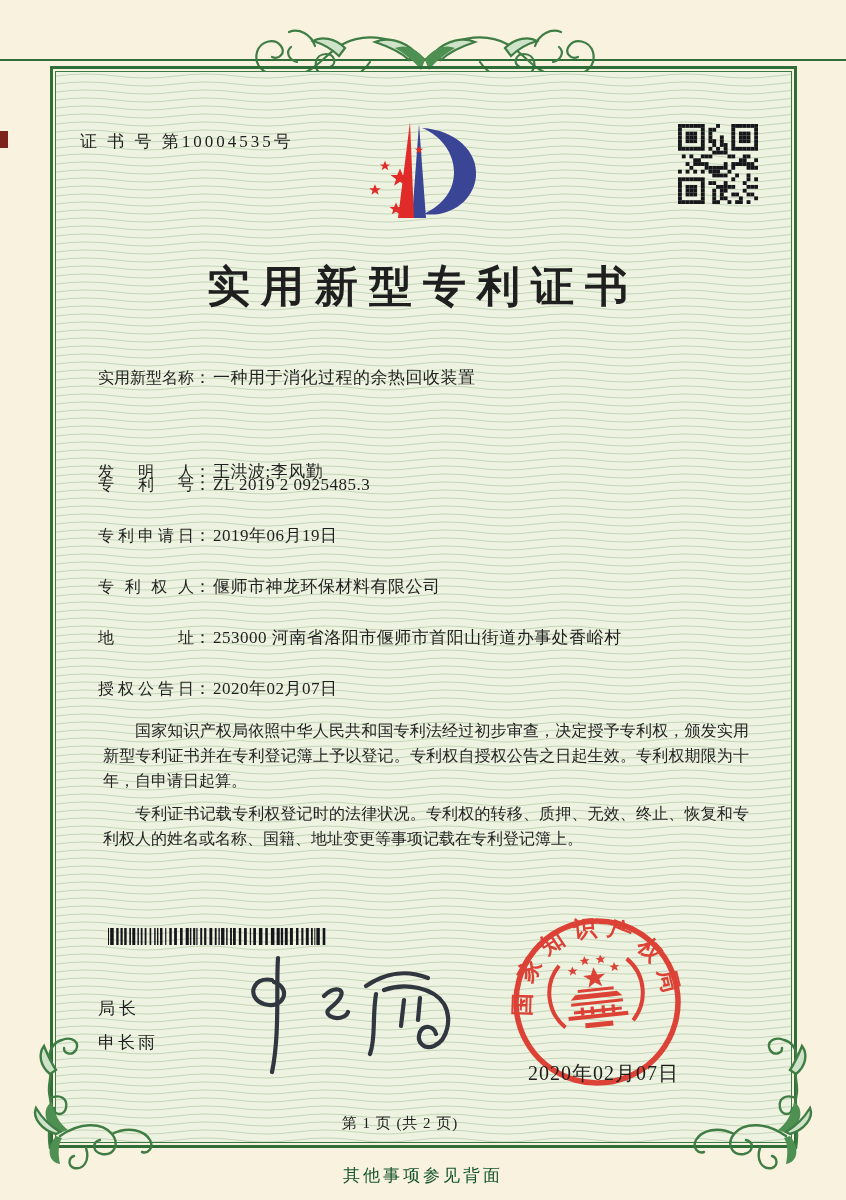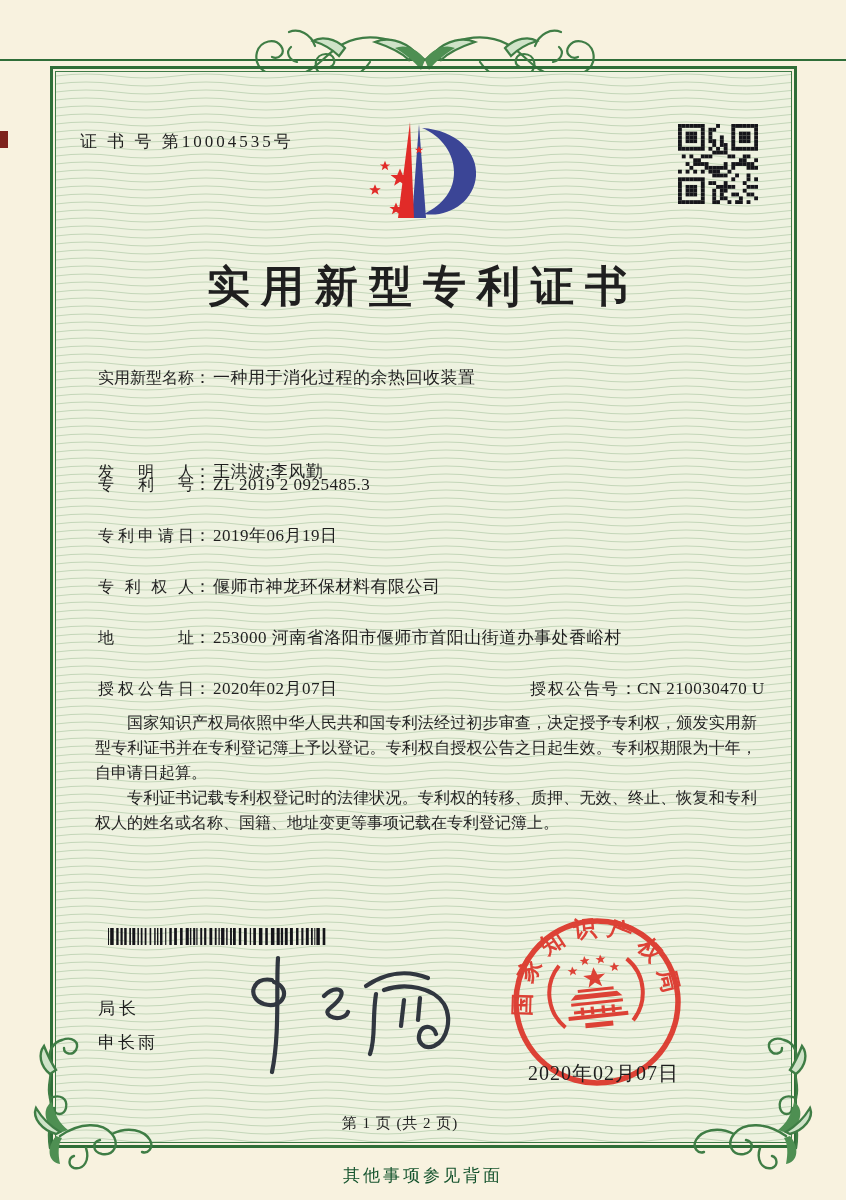--- a/index.html
+++ b/index.html
@@ -23,21 +23,21 @@
   
   .field-row{left:98px;width:680px;font-size:17px;white-space:nowrap;}
   .f-label{display:inline-block;width:96px;text-align:justify;text-align-last:justify;font-size:16px;vertical-align:baseline;}
   .f-colon{display:inline-block;margin:0 2px 0 0;}
   .f-value{letter-spacing:0.5px;}
   .grant-no{position:absolute;left:432px;top:0;font-size:17px;white-space:nowrap;}
   .grant-no .g-label{letter-spacing:2px;font-size:16px;}
 
   
   .body-text{left:95px;top:710px;width:662px;font-size:16px;line-height:25px;text-align:justify;color:#242424;}
-  .body-text p{margin:0;text-indent:2em;}
+  .body-text p{margin:8px;text-indent:2em;}
 
   
   .barcode{left:108px;top:928px;}
   .director-label{left:98px;top:997px;font-size:17px;letter-spacing:4px;}
   .director-name{left:98px;top:1031px;font-size:17px;letter-spacing:3px;}
   .signature{left:228px;top:942px;}
   .seal{left:509px;top:914px;}
   .seal-date{left:528px;top:1060px;font-size:20px;letter-spacing:1px;color:#1d1d1d;}
   .page-footer{left:0;right:46px;top:1114px;text-align:center;font-size:15px;letter-spacing:1px;}
   .back-note{left:0;right:0;top:1164px;text-align:center;font-size:17px;letter-spacing:3px;color:#14532d;}
@@ -341,23 +341,20 @@
   <span class="f-label">专利申请日</span><span class="f-colon">：</span><span class="f-value">2019年06月19日</span>
 </div>
 <div class="abs field-row" style="top:575px;">
   <span class="f-label">专利权人</span><span class="f-colon">：</span><span class="f-value">偃师市神龙环保材料有限公司</span>
 </div>
 <div class="abs field-row" style="top:626px;">
   <span class="f-label">地址</span><span class="f-colon">：</span><span class="f-value">253000 河南省洛阳市偃师市首阳山街道办事处香峪村</span>
 </div>
 <div class="abs field-row" style="top:677px;">
   <span class="f-label">授权公告日</span><span class="f-colon">：</span><span class="f-value">2020年02月07日</span>
-  <span class="grant-no">
-    <span class="g-label">授权公告号</span><span>：</span><span class="f-value">CN 210030470 U</span>
-  </span>
 </div>
 
 <div class="abs body-text">
   <p>国家知识产权局依照中华人民共和国专利法经过初步审查，决定授予专利权，颁发实用新型专利证书并在专利登记簿上予以登记。专利权自授权公告之日起生效。专利权期限为十年，自申请日起算。</p>
   <p>专利证书记载专利权登记时的法律状况。专利权的转移、质押、无效、终止、恢复和专利权人的姓名或名称、国籍、地址变更等事项记载在专利登记簿上。</p>
 </div>
 
 <svg class="abs barcode" id="bc-svg" width="220" height="17" viewBox="0 0 220 17">
     <rect x="0.00" y="0" width="1.03" height="17" fill="#15151a"></rect>
     <rect x="2.17" y="0" width="3.54" height="17" fill="#15151a"></rect>

